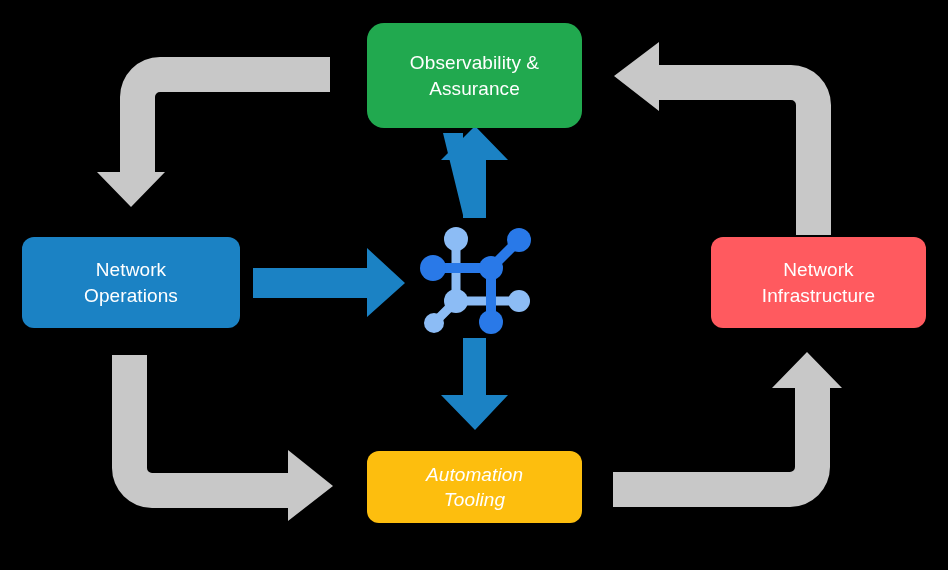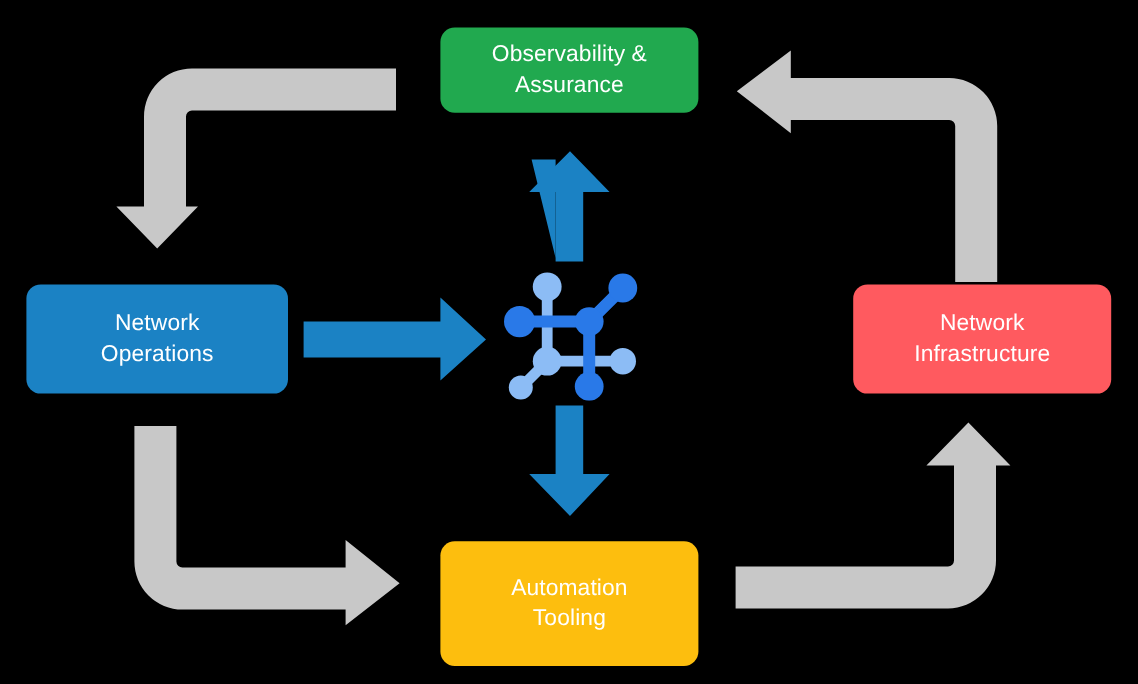--- a/index.html
+++ b/index.html
@@ -40,30 +40,30 @@
   .node-label {
     color: #ffffff;
     font-size: 19px;
     line-height: 1.32;
     font-weight: 400;
     letter-spacing: 0.1px;
     white-space: pre-line;
     padding: 0 10px;
   }
   #box-observability {
-    left: 367px;  top: 23px;  width: 215px; height: 71px;
+    left: 367px;  top: 23px;  width: 215px; height: 105px; border-radius: 17px;
   }
   #box-network-operations {
     left: 22px;   top: 237px; width: 218px; height: 91px;
   }
   #box-network-infrastructure {
     left: 711px;  top: 237px; width: 215px; height: 91px;
   }
   #box-automation-tooling {
-    left: 367px;  top: 451px; width: 215px; height: 104px;
+    left: 367px;  top: 451px; width: 215px; height: 72px; font-style: italic;
   }
   #center-icon {
     position: absolute;
     left: 420px;
     top: 222px;
     width: 114px;
     height: 112px;
   }
 </style>
 </head>

